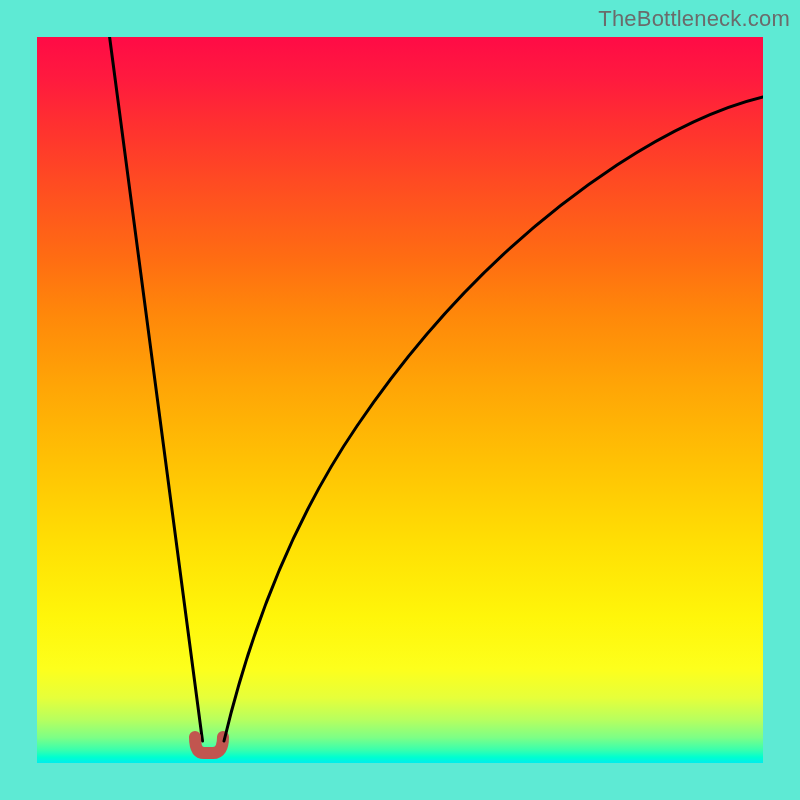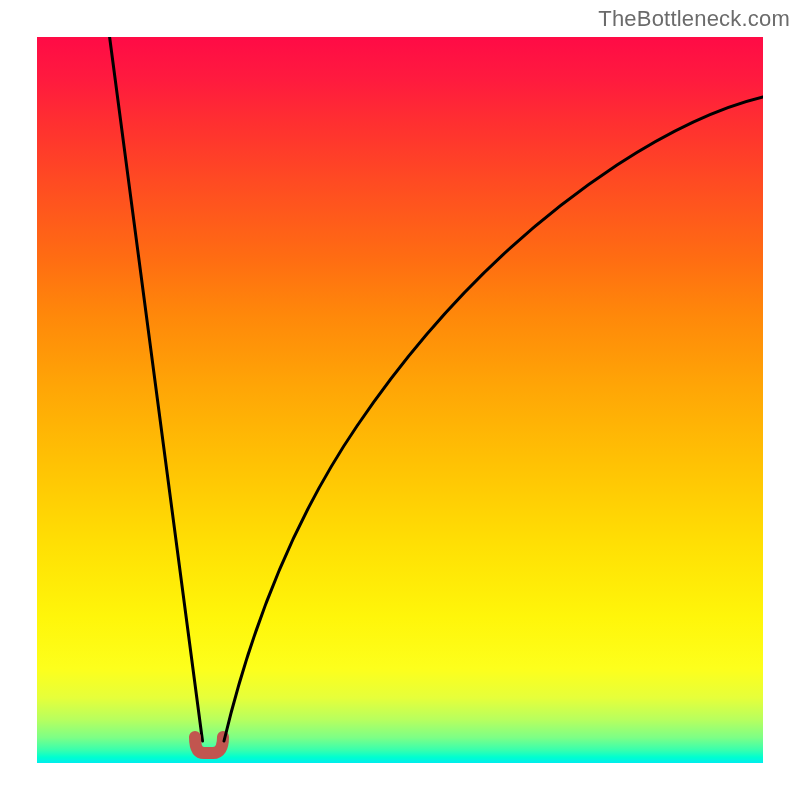--- a/index.html
+++ b/index.html
@@ -10,21 +10,21 @@
     background: #000;
     overflow: hidden;
     font-family: Arial, Helvetica, sans-serif;
   }
   .frame {
     position: absolute;
     left: 0;
     top: 0;
     width: 800px;
     height: 800px;
-    background: #ffffff;
+    background: #5eead4;
   }
   .plot {
     position: absolute;
     left: 37px;
     top: 37px;
     width: 726px;
     height: 726px;
     background: linear-gradient(
       to bottom,
       #ff0b46 0%,

